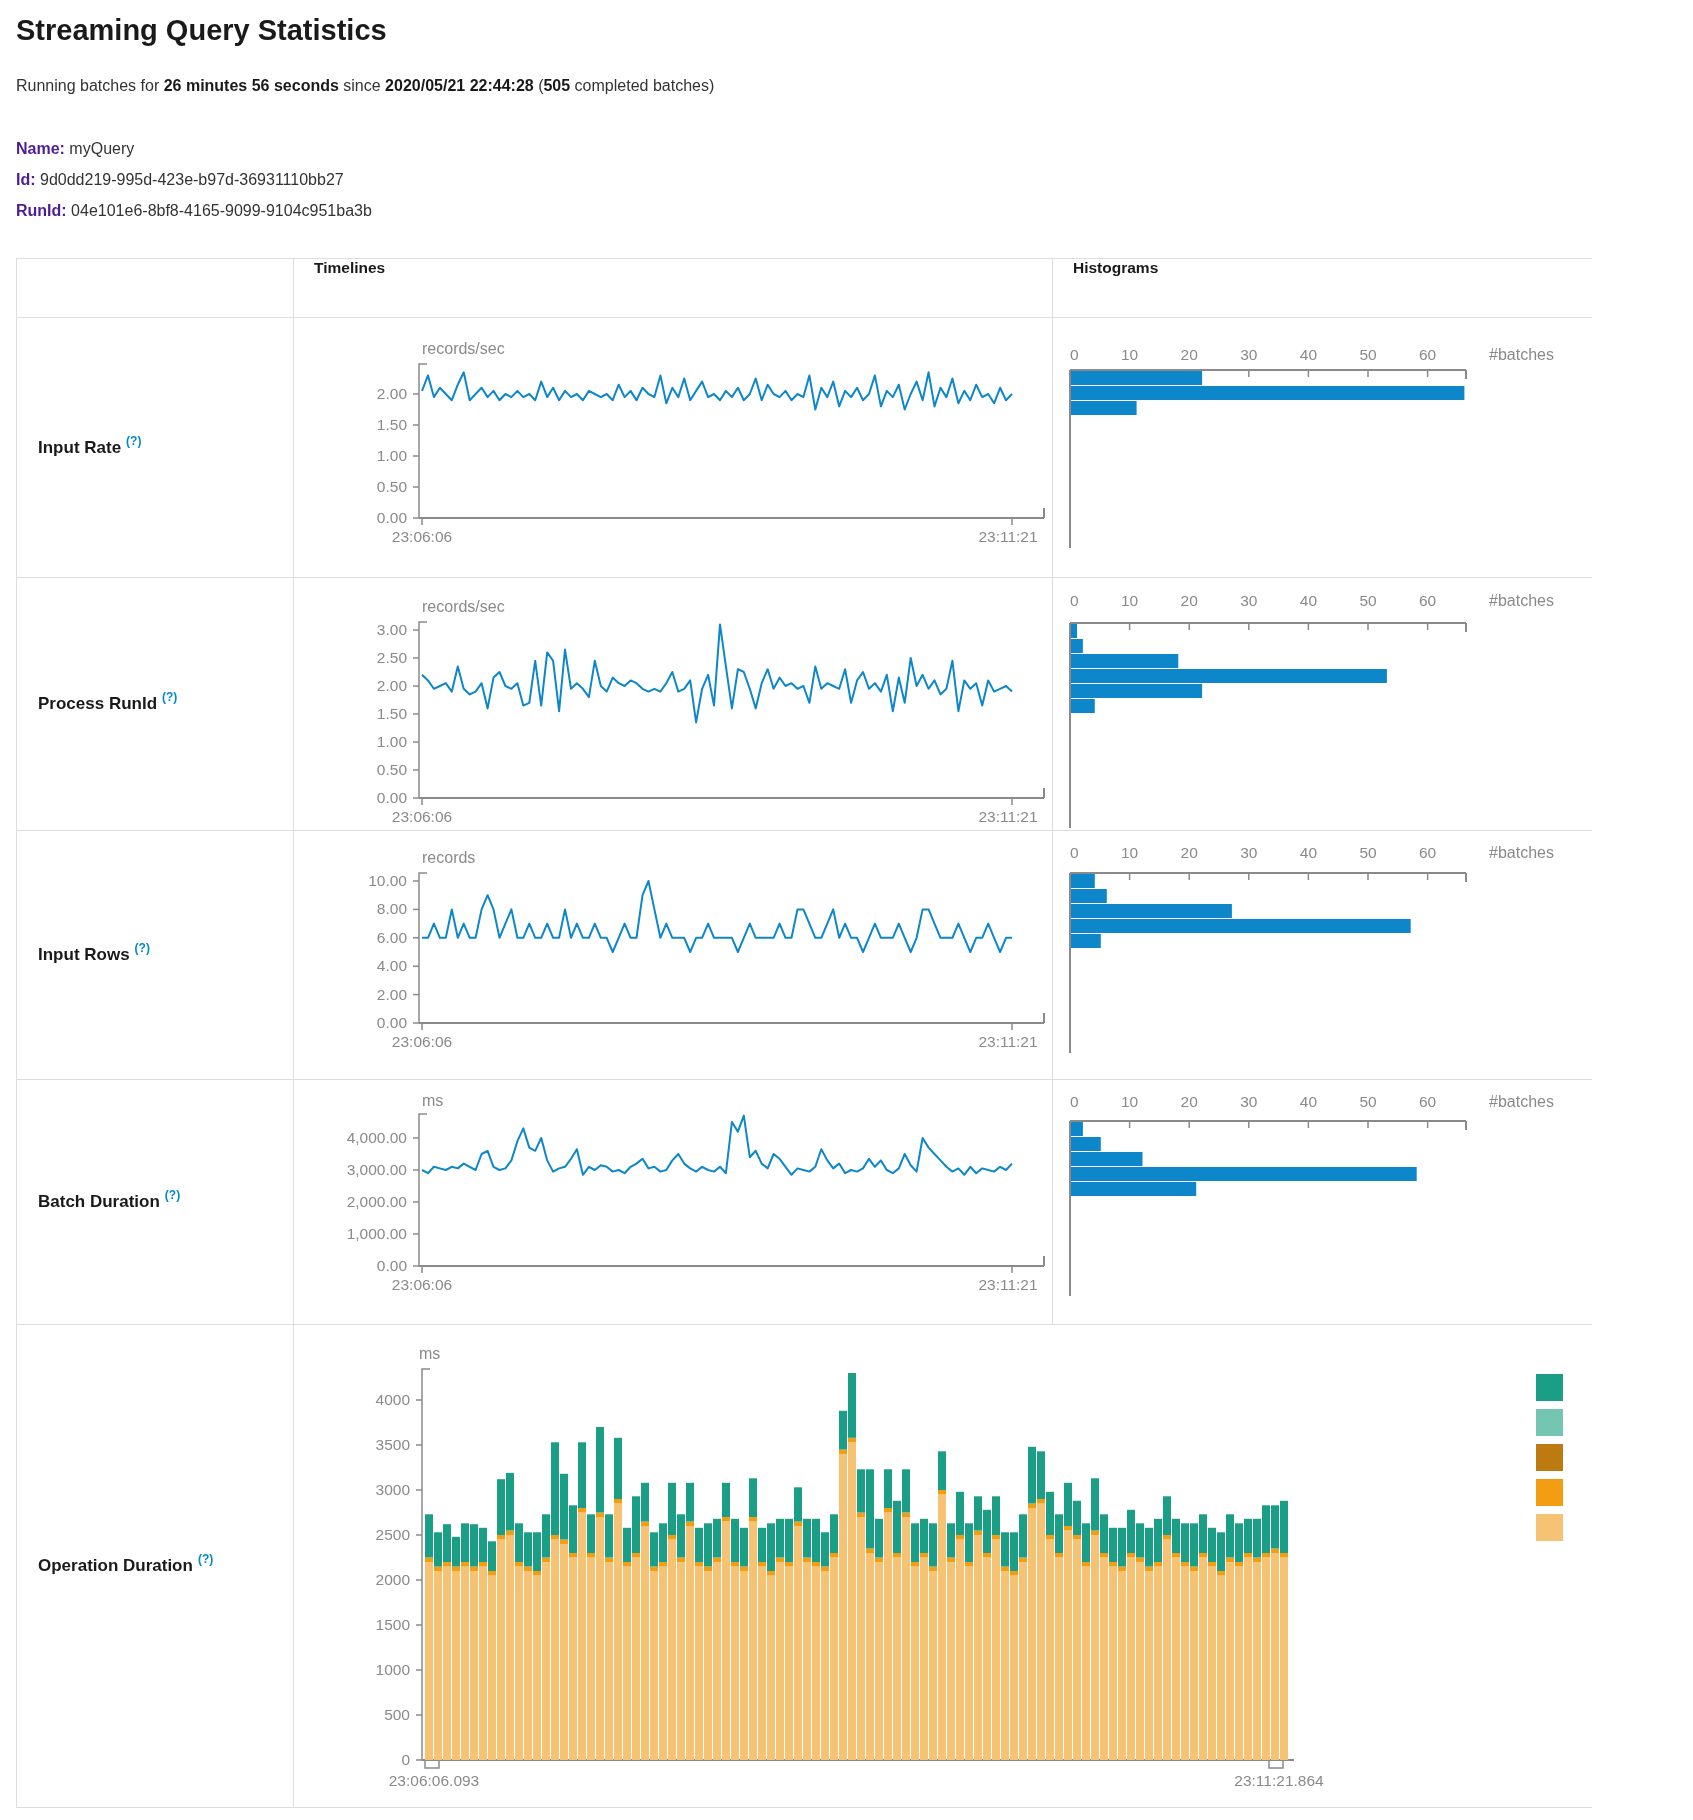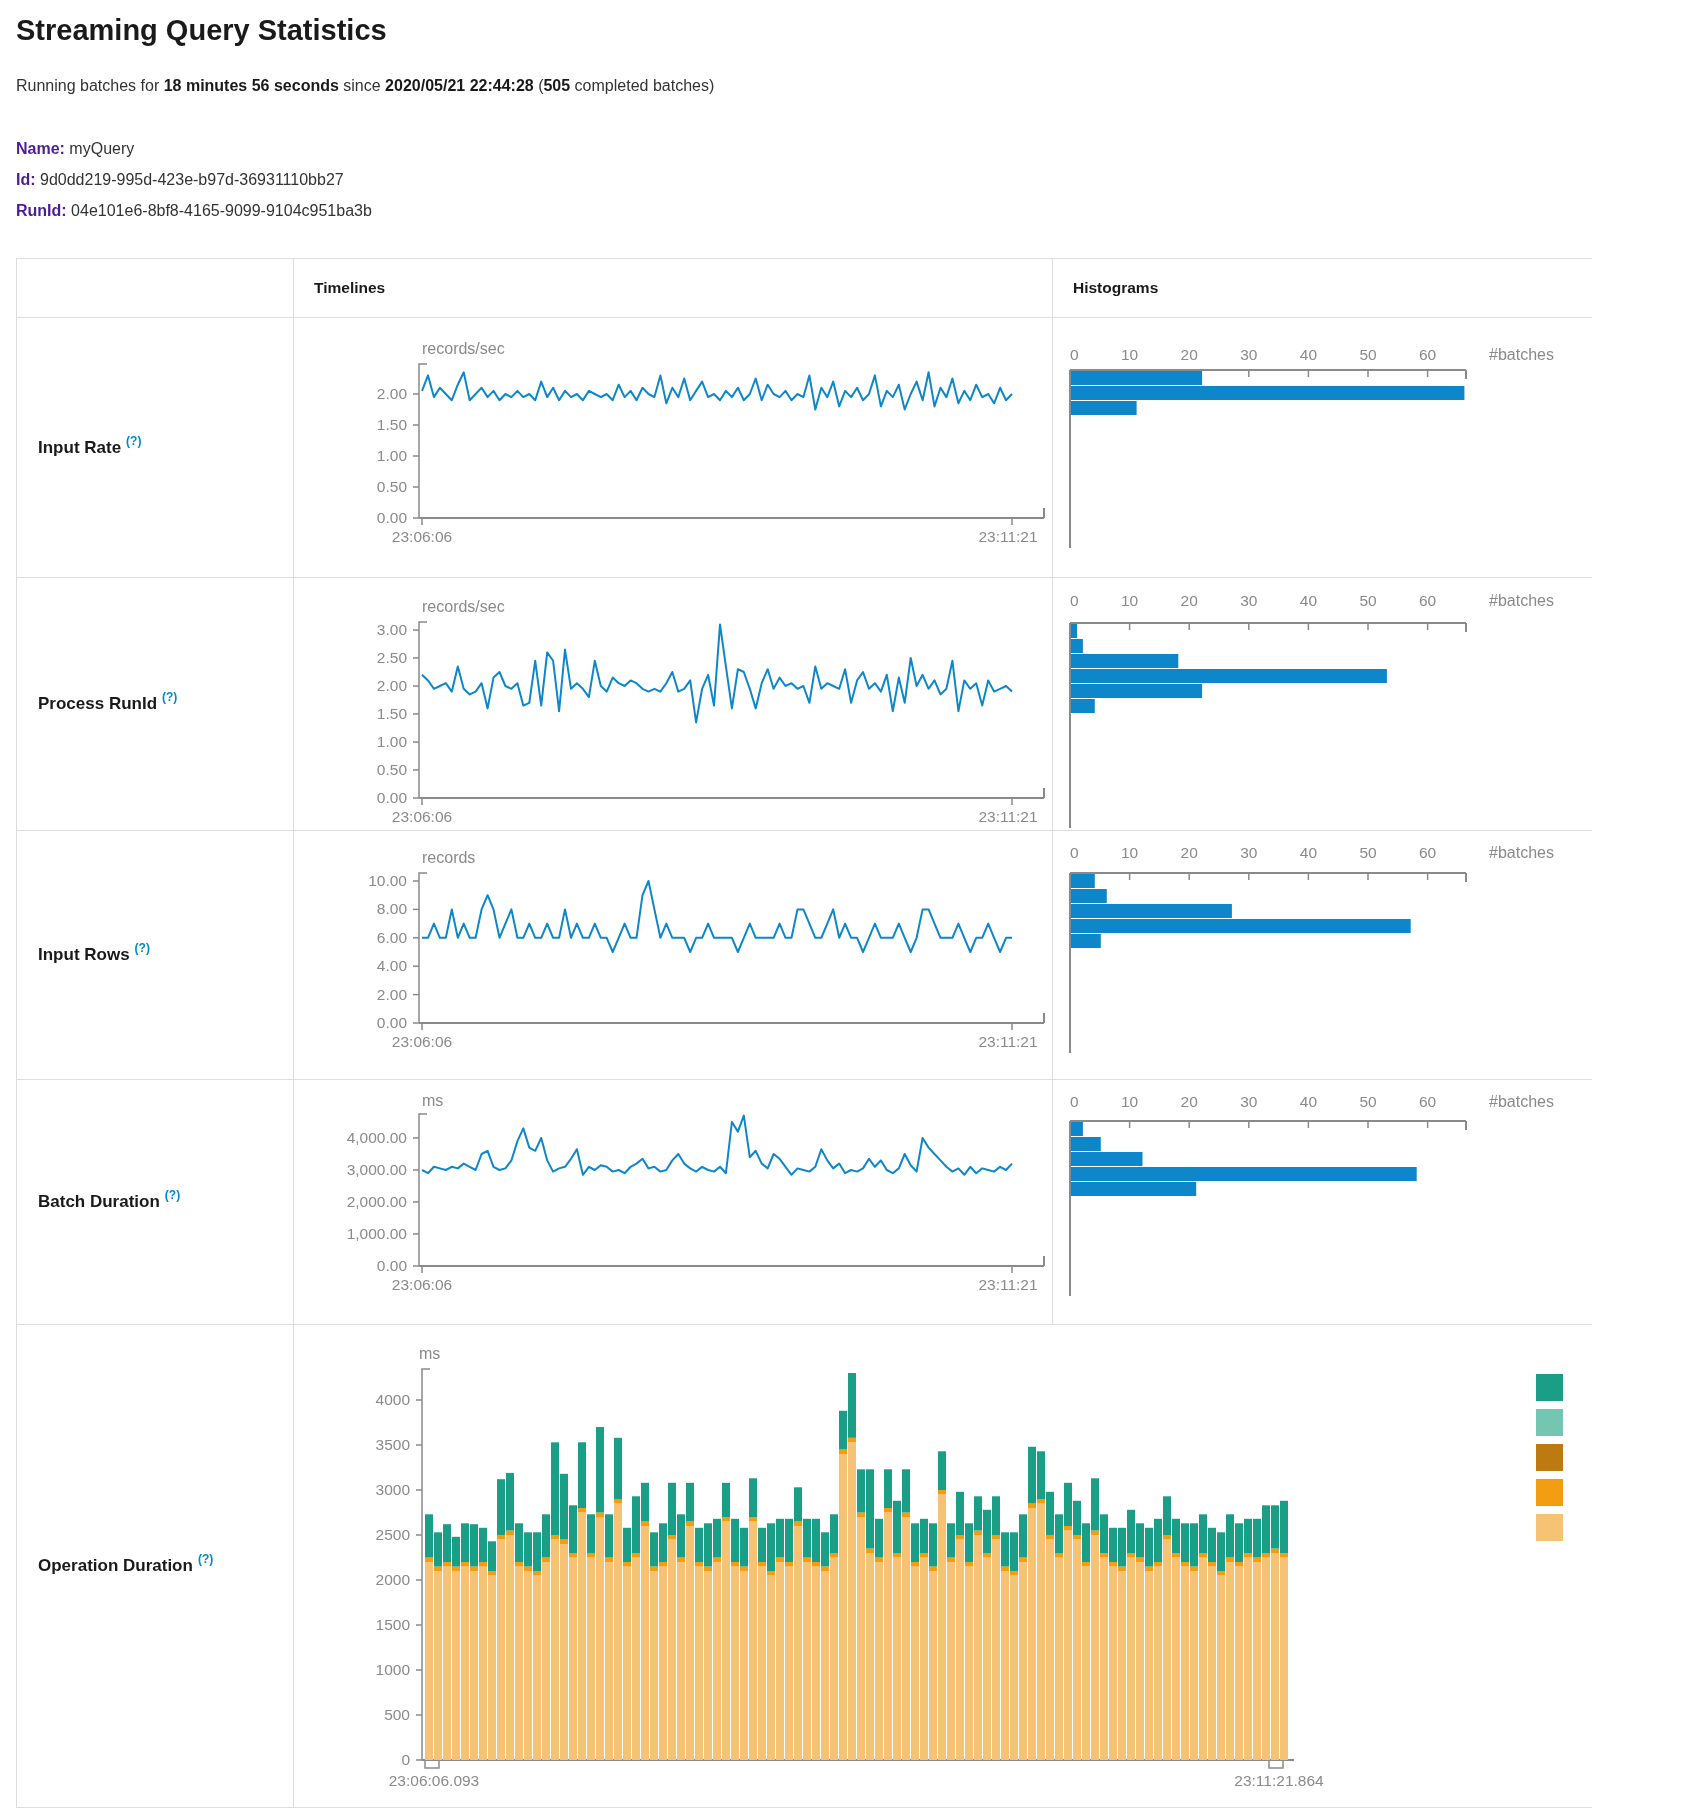--- a/index.html
+++ b/index.html
@@ -13,36 +13,36 @@
   }
   h1.title { font-size:29px; font-weight:700; color:#1a1a1a; margin:0 0 30px 0; }
   .subtitle { font-size:16px; color:#333; margin:0 0 38px 0; }
   .subtitle b { color:#1a1a1a; }
   .meta { font-size:16px; line-height:31px; margin:0 0 32px 0; }
   .meta b { color:#4c1d95; }
 
   .tbl { display:grid; grid-template-columns:276px 759px 540px; width:1576px; border:1px solid #dddddd; }
   .cell { border-top:1px solid #dddddd; border-left:1px solid #dddddd; position:relative; overflow:hidden; background:#fff; }
   .cell.c1 { border-left:none; }
-  .cell.hdr { border-top:none; height:58px; display:flex; align-items:center; }
+  .cell.hdr { border-top:none; height:58px; display:flex; align-items:flex-start; }
   .hdr .hlabel { font-size:15.5px; font-weight:700; color:#1a1a1a; padding-left:20px; }
   .rh1 { height:260px; } .rh2 { height:253px; } .rh3 { height:249px; } .rh4 { height:245px; } .rh5 { height:483px; }
   .labelcell { display:flex; align-items:center; padding-left:21px; font-weight:700; font-size:17px; color:#1a1a1a; }
   .labelcell .help { color:#0088cc; font-size:12px; font-weight:700; margin-left:5px; position:relative; top:-7px; cursor:default; }
   .span2 { grid-column:2 / 4; }
   svg text { font-family:"Liberation Sans", sans-serif; }
   .ticktext { fill:#8a8a8a; font-size:15.5px; }
   .unittext { fill:#8a8a8a; font-size:16px; }
 </style>
 </head>
 <body>
 
 <h1 class="title">Streaming Query Statistics</h1>
 
-<p class="subtitle"><span>Running batches for</span> <b>18 minutes 56 seconds</b> <span>since</span> <b>2020/05/21 22:44:28</b> <span>(</span><b>505</b><span> completed batches)</span></p>
+<p class="subtitle"><span>Running batches for</span> <b>26 minutes 56 seconds</b> <span>since</span> <b>2020/05/21 22:44:28</b> <span>(</span><b>505</b><span> completed batches)</span></p>
 
 <div class="meta">
   <div><b>Name:</b> <span>myQuery</span></div>
   <div><b>Id:</b> <span>9d0dd219-995d-423e-b97d-36931110bb27</span></div>
   <div><b>RunId:</b> <span>04e101e6-8bf8-4165-9099-9104c951ba3b</span></div>
 </div>
 
 <div class="tbl">
 
   <div class="cell c1 hdr"></div>

